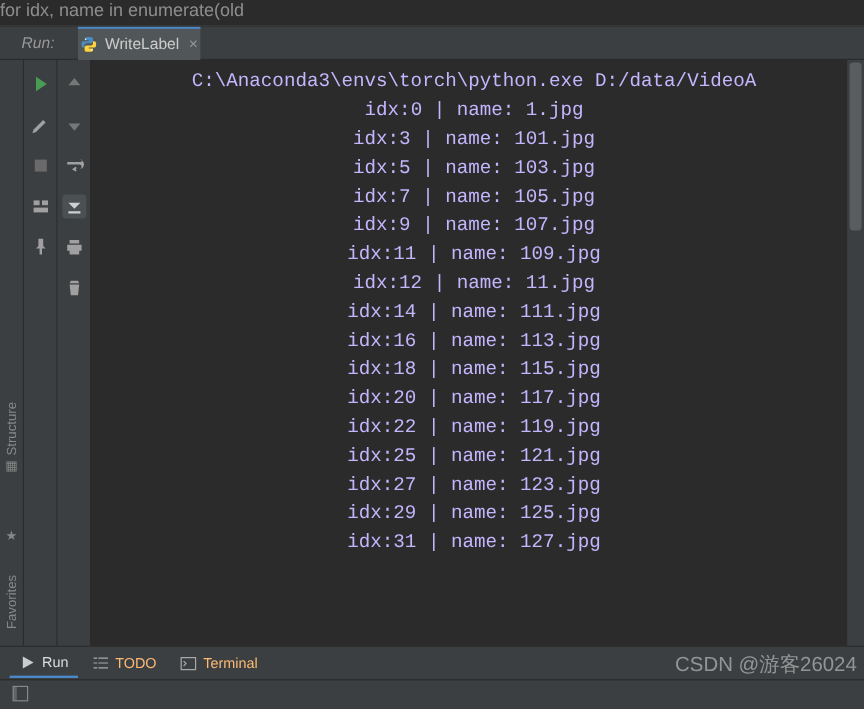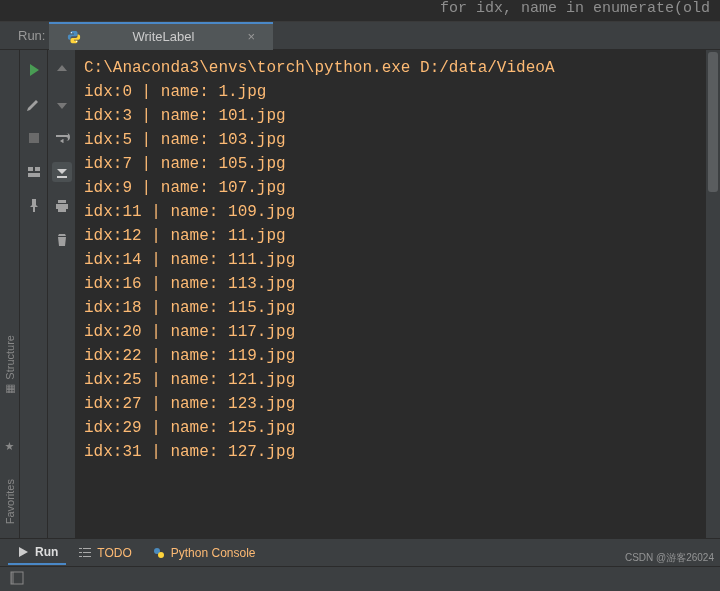--- a/index.html
+++ b/index.html
@@ -7,33 +7,33 @@
   width:720px; height:591px;
   background:#2b2b2b;
   font-family:"Segoe UI",sans-serif;
   color:#bbb;
   overflow:hidden;
   font-size:13px;
 }
 .editor-hint {
   position:absolute; top:0; left:0; right:0; height:22px;
   background:#2b2b2b; color:#8e8e8e;
-  font-family:Liberation Mono, monospace; font-size:15px;
-  padding-left:440px; border-bottom:1px solid #3a3a3a;
+  font-family:Liberation Sans, sans-serif; font-size:15px;
+  border-bottom:1px solid #3a3a3a;
 }
 .run-header {
   display:flex; align-items:center; height:28px;
   margin-top:22px; padding-left:18px;
   background:#3c3f41; border-bottom:1px solid #2b2b2b;
 }
-.run-label { color:#999; margin-right:4px; }
+.run-label { color:#999; margin-right:20px;font-style:italic; }
 .run-tab {
   display:flex; align-items:center; height:28px;
-  background:#515658; padding:0 18px;
-  border-top:2px solid #4a88c7; color:#ccc;gap:45px;
+  background:#515658; padding:0 2px;
+  border-top:2px solid #4a88c7; color:#ccc;
 }
 .run-tab .py-icon {
   width:14px; height:14px; margin-right:6px;
   display:inline-flex; align-items:center; justify-content:center;
 }
 .run-tab .close { margin-left:8px; color:#999; cursor:pointer; }
 .run-body {
   display:flex; height:488px;
 }
 .side-strip {
@@ -50,54 +50,55 @@
 }
 .gutter-a { border-right:1px solid #2b2b2b; }
 .gutter-b { border-right:1px solid #2b2b2b; }
 .ico-btn {
   width:20px; height:20px; display:flex; align-items:center; justify-content:center;
   color:#a0a0a0; cursor:pointer;
 }
 .ico-btn.sel { background:#4b5052; border-radius:3px; }
 .ico-btn svg { width:16px; height:16px; }
 .console {
-  flex:1; background:#2b2b2b; color:#fdba74;
+  flex:1; background:#2b2b2b; color:#c4b5fd;
   font-family:Consolas,"Courier New",monospace; font-size:16px;
   padding:6px 0 0 8px; line-height:24px; white-space:pre;
   overflow:hidden;
+  text-align:center;
 }
 .scrollbar {
   width:14px; background:#3c3f41; position:relative;
 }
 .scrollbar .thumb {
   position:absolute; top:2px; left:2px; right:2px; height:140px;
   background:#5a5d5f; border-radius:3px;
 }
 .bottom-bar {
   display:flex; align-items:center; height:28px;
   background:#3c3f41; border-top:1px solid #2b2b2b;
   padding-left:8px; gap:4px;
 }
 .bb-item {
   display:flex; align-items:center; height:24px; padding:0 8px;
   color:#fdba74; cursor:pointer; gap:5px; font-size:12px;
 }
 .bb-item.active {
-  border-bottom:2px solid #4a88c7; color:#ddd;font-weight:bold;
+  border-bottom:2px solid #4a88c7; color:#ddd;
 }
 .bb-item svg { width:14px; height:14px; }
 .status-bar {
   display:flex; align-items:center; height:25px;
   background:#3c3f41; border-top:1px solid #2b2b2b;
   padding:0 10px;
 }
 .status-bar .grid-icon { color:#888; }
 .watermark {
   position:absolute; right:6px; bottom:26px;
-  color:#b8b8b8; font-size:10px; font-family:sans-serif;
+  color:#b8b8b8; font-size:17px; font-family:sans-serif;
   opacity:0.7; pointer-events:none;
 }
 </style>
 </head>
 <body>
 
 <div class="editor-hint">for idx, name in enumerate(old</div>
 
 <div class="run-header">
   <span class="run-label">Run:</span>
@@ -220,24 +221,24 @@
     <span>Run</span>
   </div>
   <div class="bb-item">
     <svg viewBox="0 0 14 14">
         <path fill="#aaa" d="M1 2h3v1H1zm4 0h8v1H5zM1 6h3v1H1zm4 0h8v1H5zM1 10h3v1H1zm4 0h8v1H5z"></path>
       </svg>
     <span>TODO</span>
   </div>
   <div class="bb-item">
     <svg viewBox="0 0 14 14">
-        <circle cx="5" cy="5" r="3" fill="#4b8bbe"></circle>
-        <circle cx="9" cy="9" r="3" fill="#ffd43b"></circle>
-      </svg>
-    <span>Python Console</span>
+        <rect x="1" y="2" width="12" height="10" fill="none" stroke="#aaa"></rect>
+        <path d="M3 5l2 2-2 2" stroke="#aaa" fill="none"></path>
+      </svg>
+    <span>Terminal</span>
   </div>
 </div>
 
 <div class="status-bar">
   <span class="grid-icon">
     <svg width="14" height="14" viewBox="0 0 14 14">
         <rect x="1" y="1" width="12" height="12" fill="none" stroke="#888"></rect>
         <rect x="1" y="1" width="3" height="12" fill="#888" opacity="0.5"></rect>
       </svg>
   </span>

